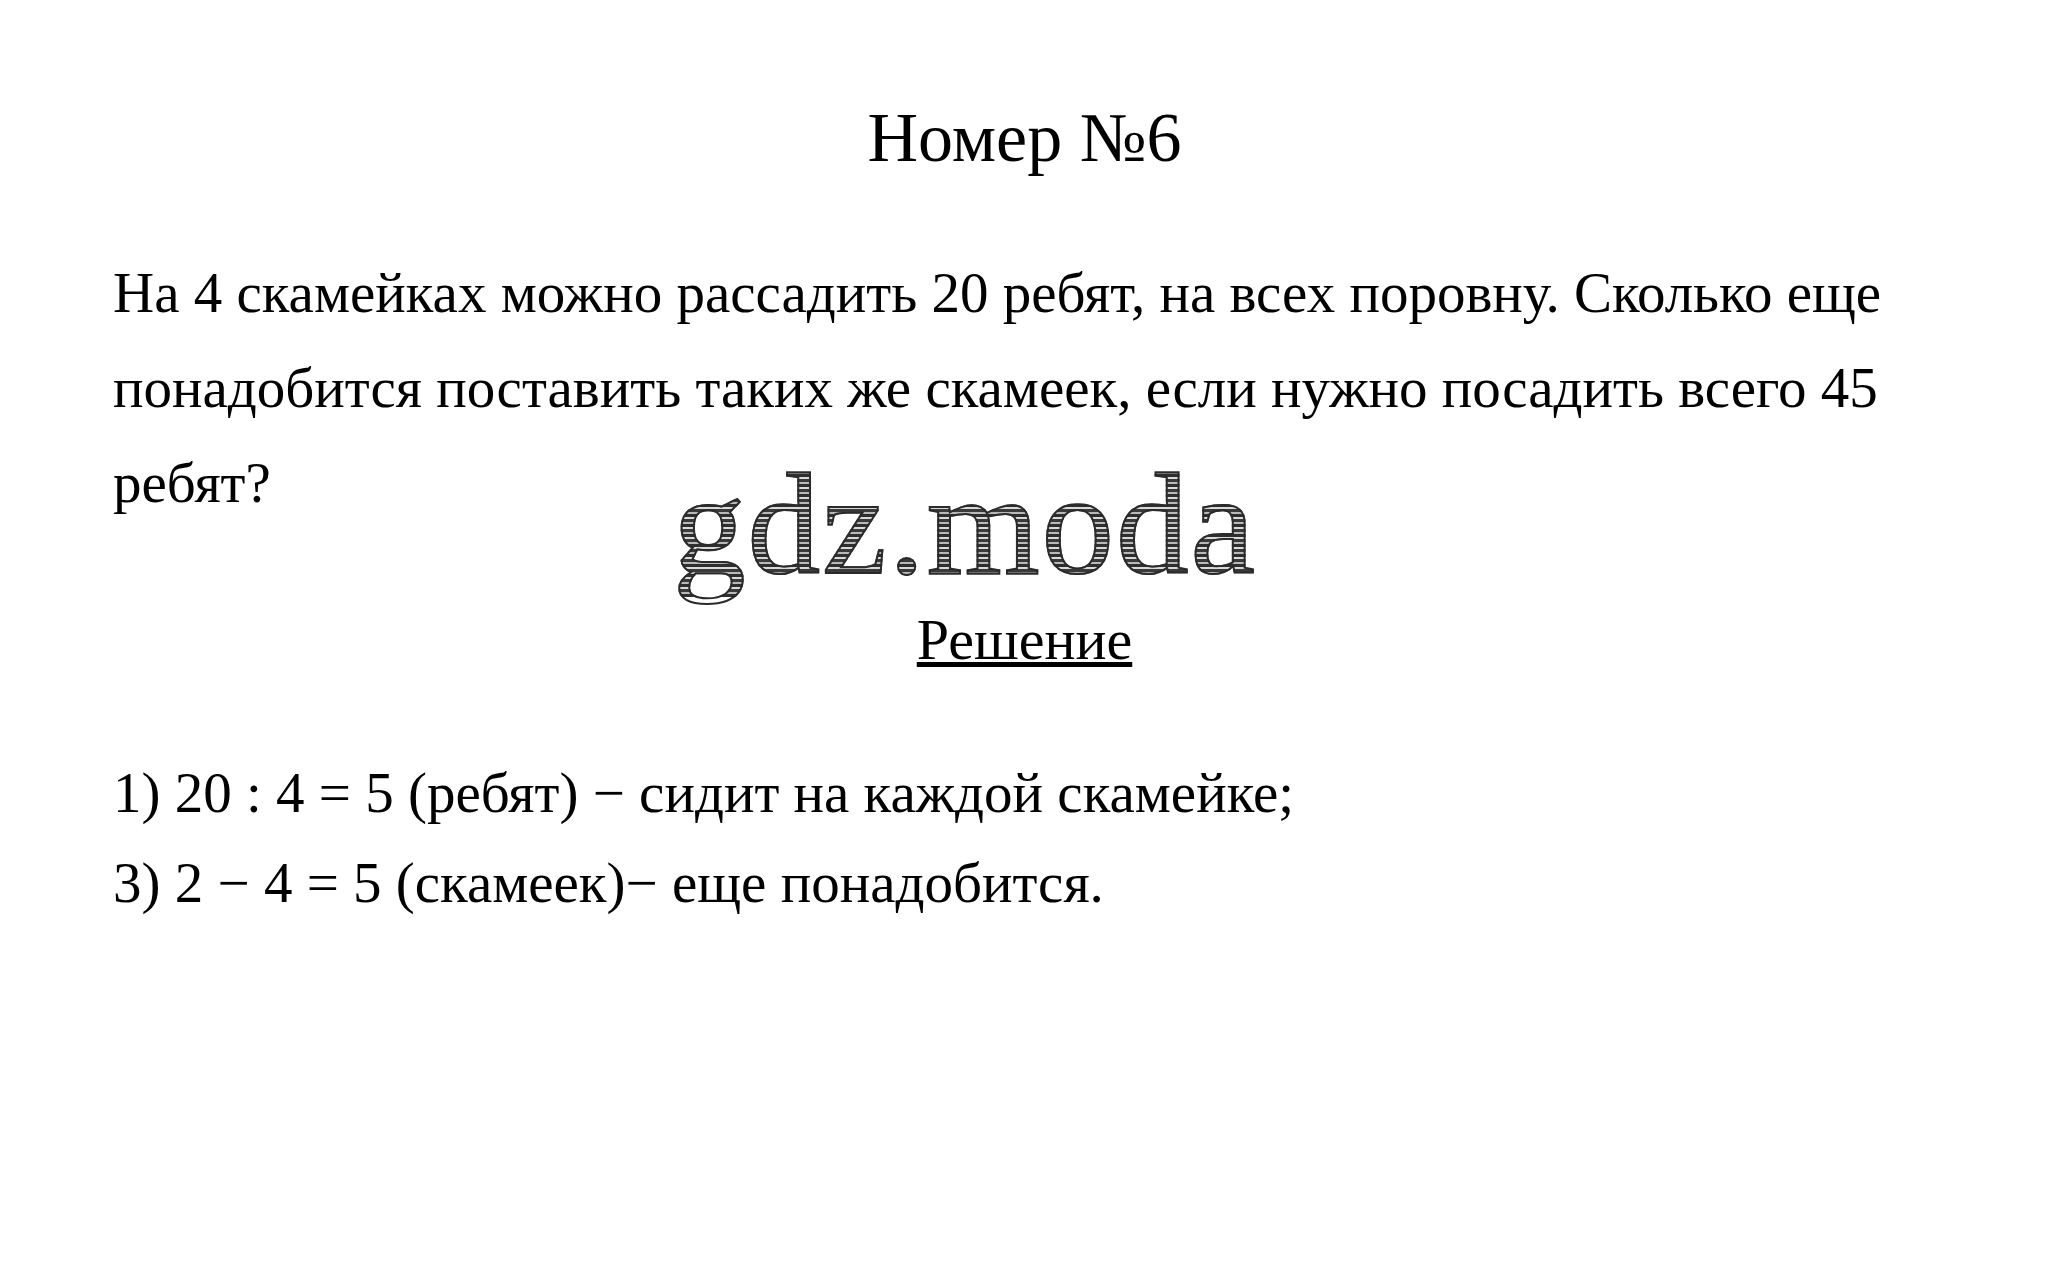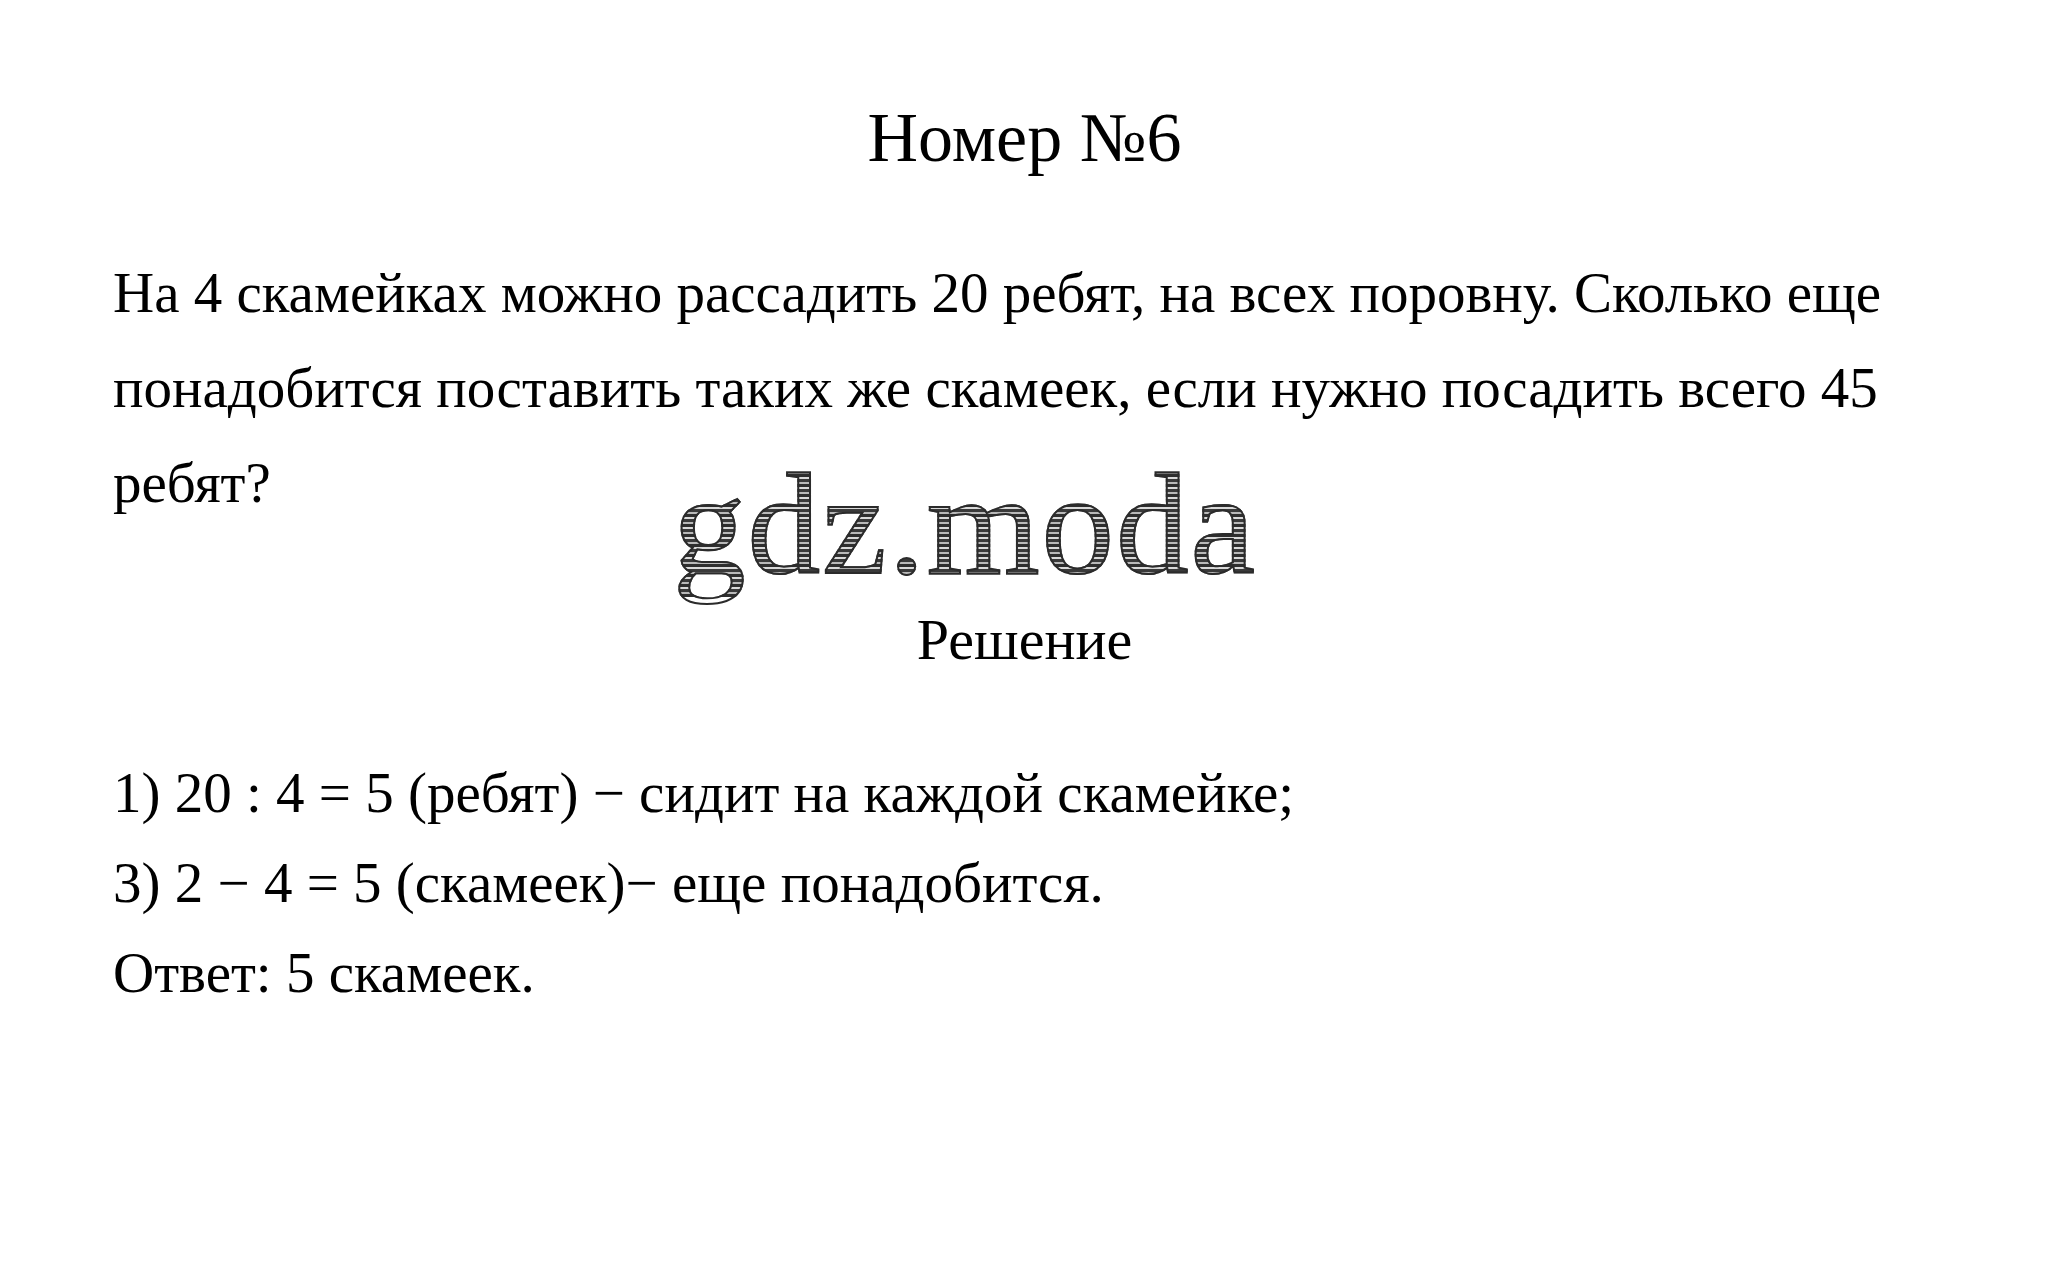--- a/index.html
+++ b/index.html
@@ -65,20 +65,21 @@
   }
   .solution-heading {
     position: absolute;
     top: 606px;
     left: 0;
     width: 100%;
     text-align: center;
     font-size: 58px;
     font-weight: normal;
     margin: 0;
+    text-decoration: underline;
   }
   .solution {
     position: absolute;
     top: 748px;
     left: 113px;
     width: 1830px;
     font-size: 57px;
     line-height: 90px;
   }
   .solution p {
@@ -95,16 +96,15 @@
 
   <p class="problem">На 4 скамейках можно рассадить 20 ребят, на всех поровну. Сколько еще понадобится поставить таких же скамеек, если нужно посадить всего 45 ребят?</p>
 
   <div class="watermark">gdz.moda</div>
 
   <h2 class="solution-heading">Решение</h2>
 
   <div class="solution">
     <p>1) 20 : 4 = 5 (ребят) − сидит на каждой скамейке;</p>
     <p>3) 2 − 4 = 5 (скамеек)− еще понадобится.</p>
-    <p>Ответ: 5 скамеек.</p>
   </div>
 
 </div>
 
 </body></html>

